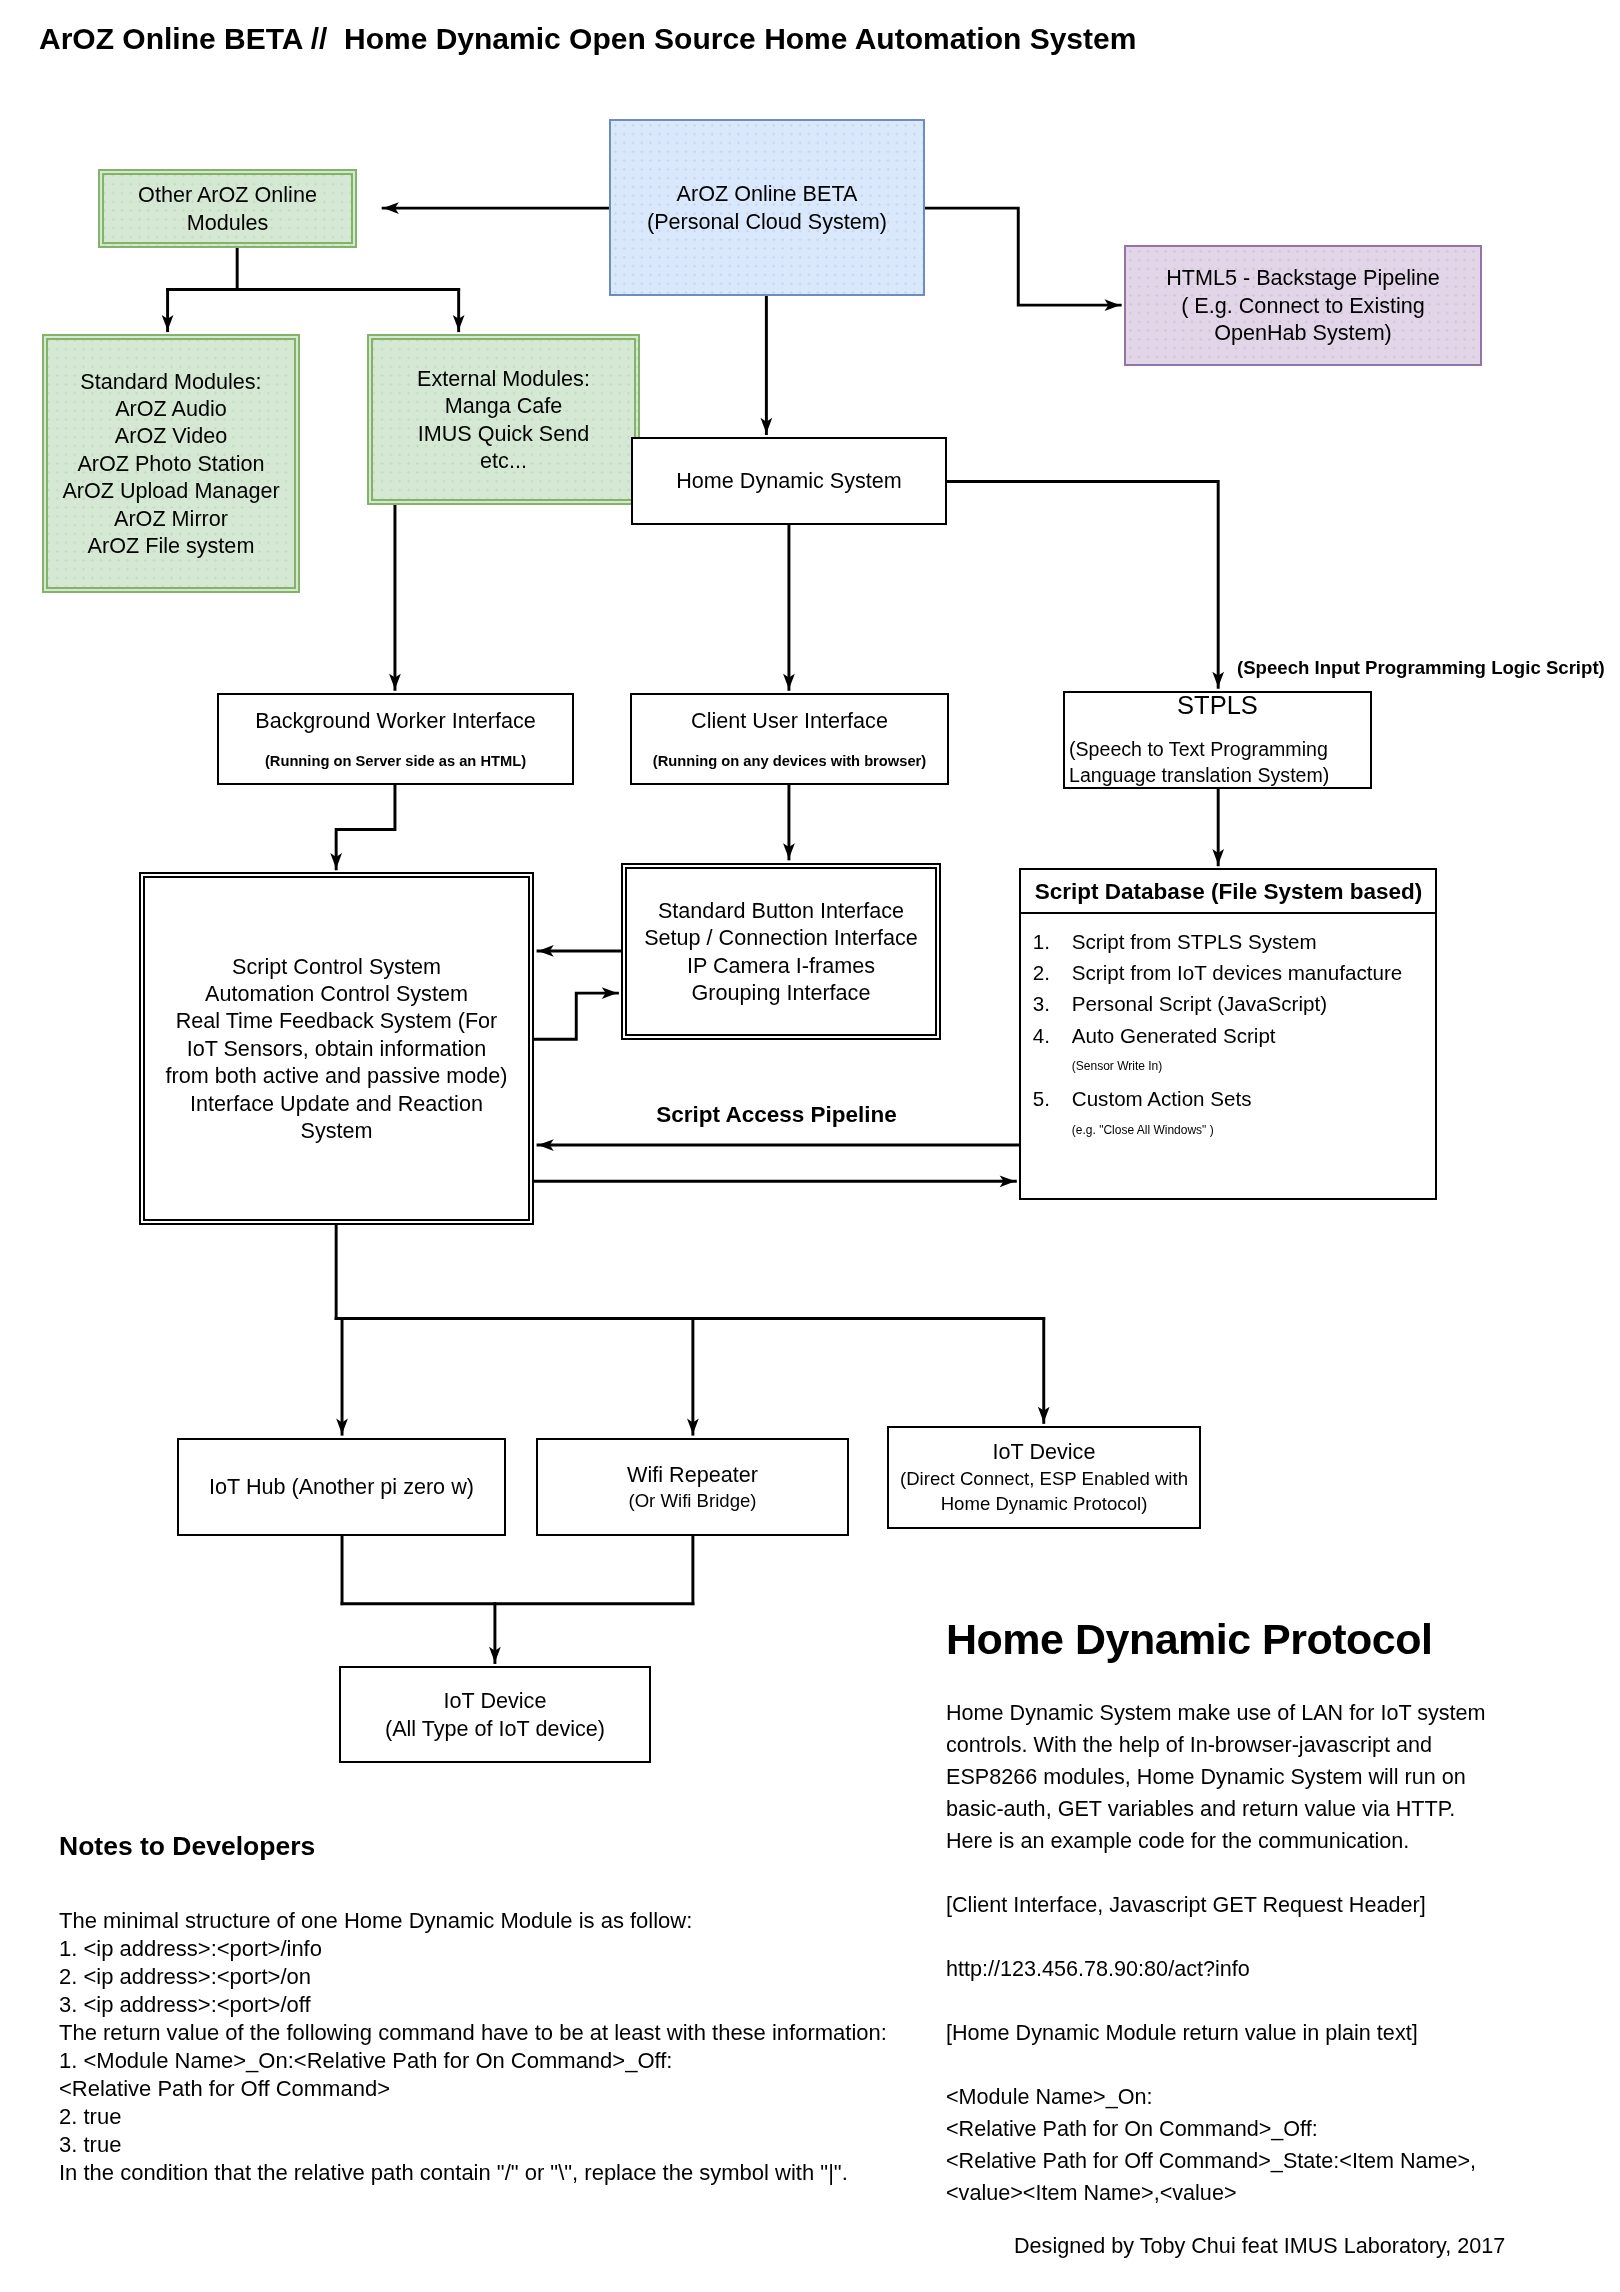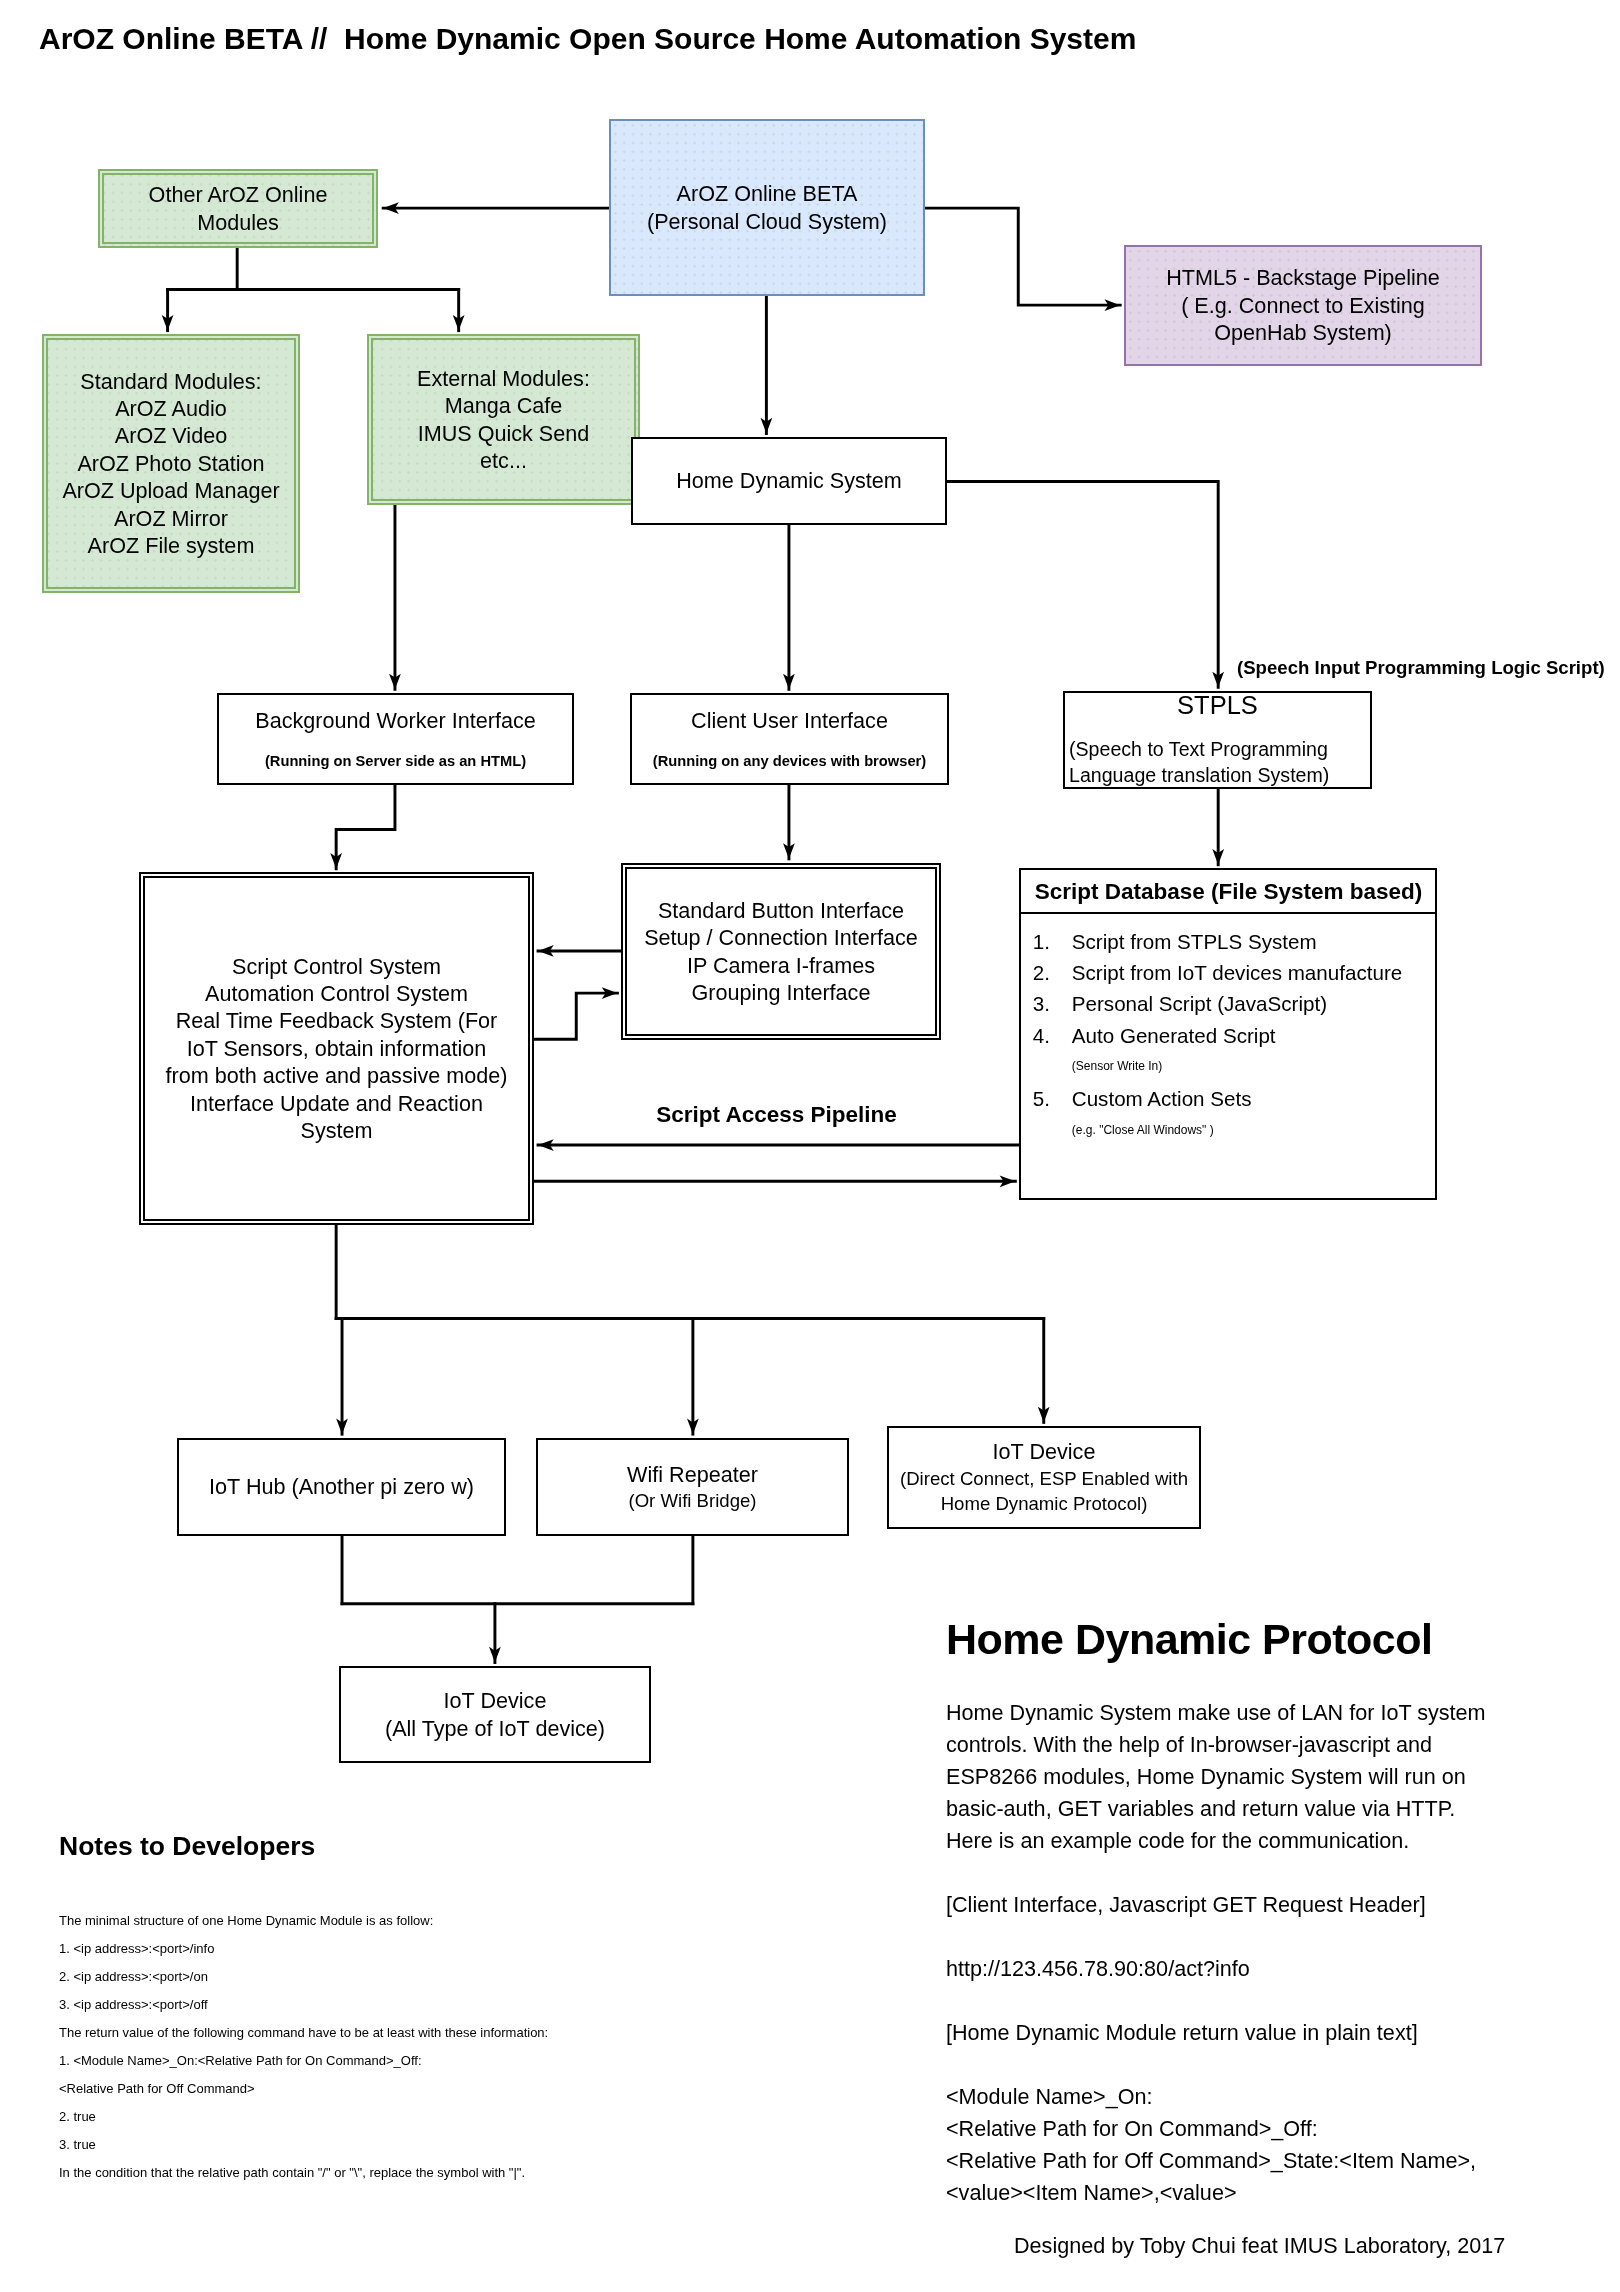--- a/index.html
+++ b/index.html
@@ -31,21 +31,21 @@
   .db{align-items:stretch;justify-content:flex-start;text-align:left;}
   .db-header{font-weight:bold;font-size:22.5px;line-height:25.5px;padding:8.8px 5.9px 7.8px 13.7px;
              border-bottom:2.9px solid #000;white-space:nowrap;}
   .db-list{padding:15.7px 5.9px 0 11.8px;font-size:20.6px;}
   .db-row{display:flex;margin-bottom:7.8px;white-space:nowrap;line-height:23.5px;}
   .db-row.small{font-size:12px;margin-bottom:8.8px;}
   .db-num{width:39px;flex:none;}
   
   .notes{position:absolute;left:59px;top:1831px;width:863px;z-index:1;}
   .notes h2{margin:0 0 45px 0;font-size:26.5px;font-weight:bold;}
-  .nline{font-size:13px;line-height:28px;min-height:28px;white-space:nowrap;}
+  .nline{font-size:22px;line-height:28px;min-height:28px;white-space:nowrap;}
   .protocol{position:absolute;left:946px;top:1615px;width:564px;z-index:1;}
   .protocol h2{margin:0 0 33px 0;font-size:43px;font-weight:bold;letter-spacing:-0.5px;white-space:nowrap;}
   .pline{font-size:21.6px;line-height:32px;min-height:32px;white-space:nowrap;}
   .footer{position:absolute;left:1014px;top:2233px;font-size:21.6px;z-index:1;white-space:nowrap;}
 </style>
 </head>
 <body>
 
 <div class="canvas">
 
@@ -78,21 +78,21 @@
     <polyline class="conn" points="707,1345 707,1463" marker-end="url(#ah)"></polyline>
     <polyline class="conn" points="1065,1345 1065,1451" marker-end="url(#ah)"></polyline>
     <polyline class="conn" points="349,1567 349,1636"></polyline>
     <polyline class="conn" points="707,1567 707,1636"></polyline>
     <polyline class="conn" points="349,1636 707,1636"></polyline>
     <polyline class="conn" points="505,1636 505,1696" marker-end="url(#ah)"></polyline>
   </svg>
 
   <h1 class="title">ArOZ Online BETA //  Home Dynamic Open Source Home Automation System</h1>
 
-  <div class="box green" style="left:98px;top:169px;width:280px;height:79px;">
+  <div class="box green" style="left:98px;top:169px;width:259px;height:79px;">
     <div class="inner-border"></div>
     <div class="bl">Other ArOZ Online</div>
     <div class="bl">Modules</div>
   </div>
 
   <div class="box blue" style="left:609px;top:119px;width:316px;height:177px;">
     <div class="bl">ArOZ Online BETA</div>
     <div class="bl">(Personal Cloud System)</div>
   </div>
 

